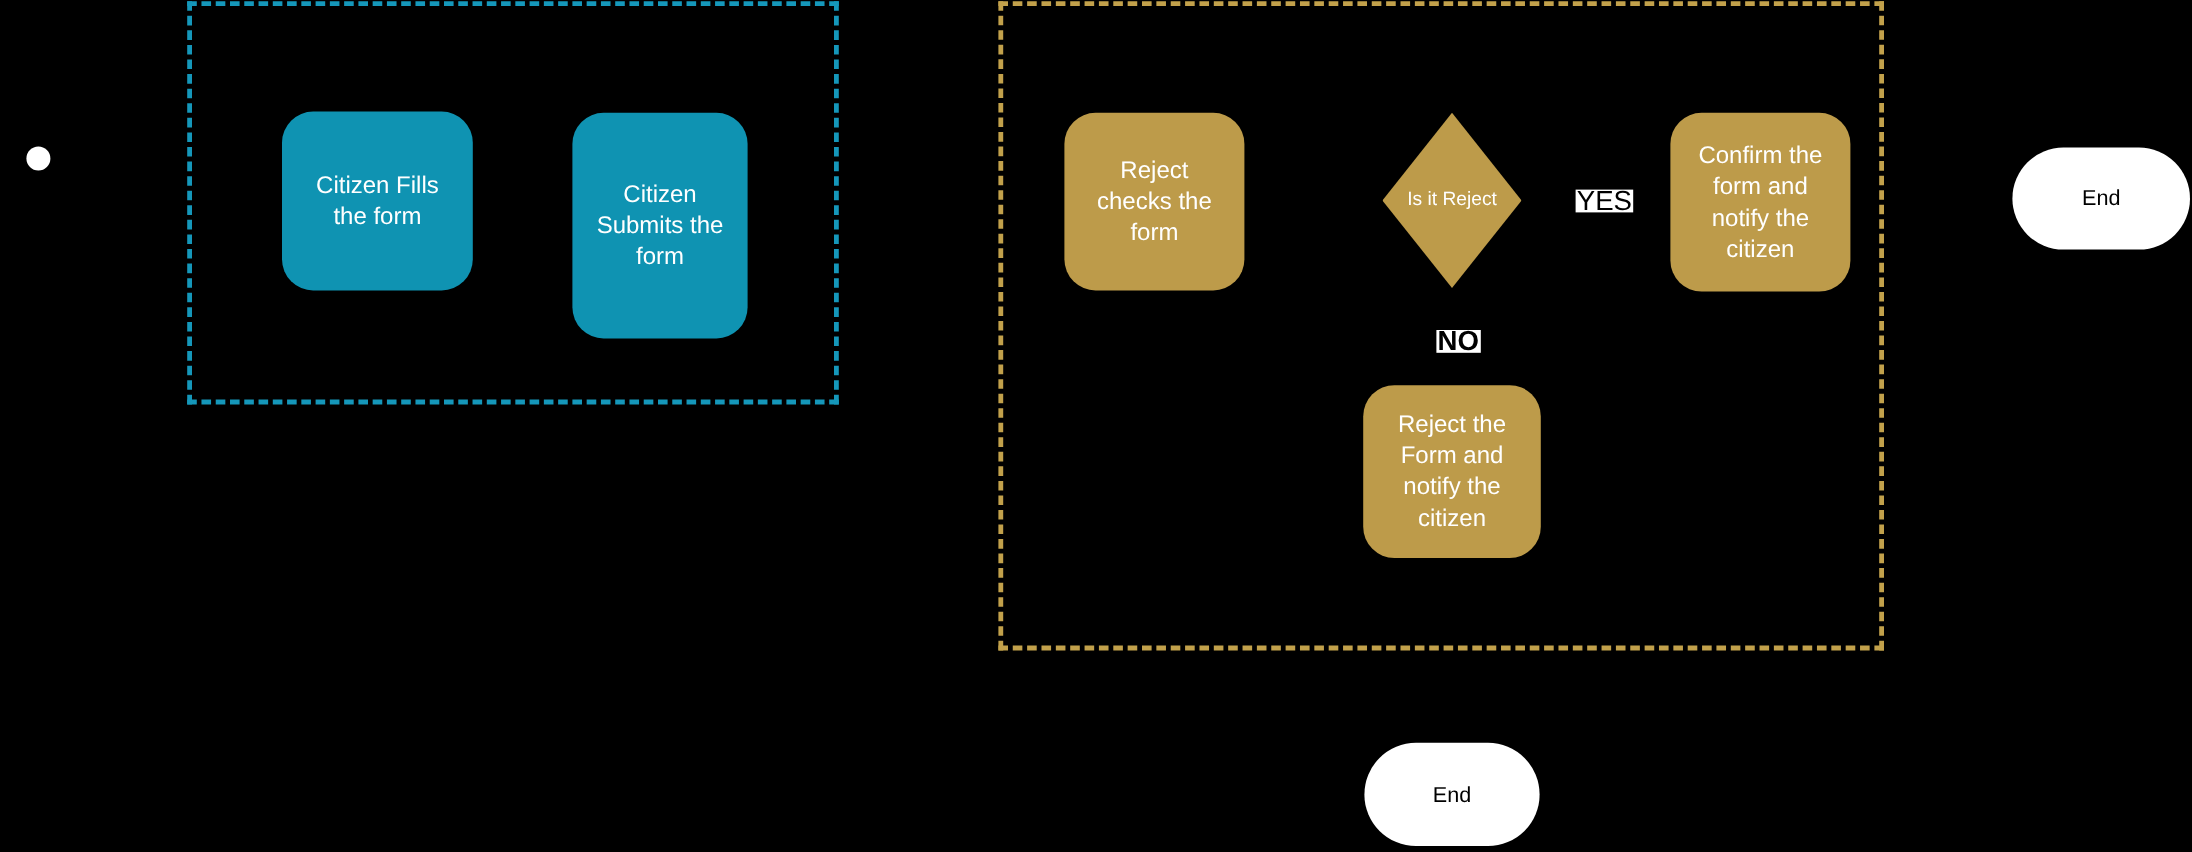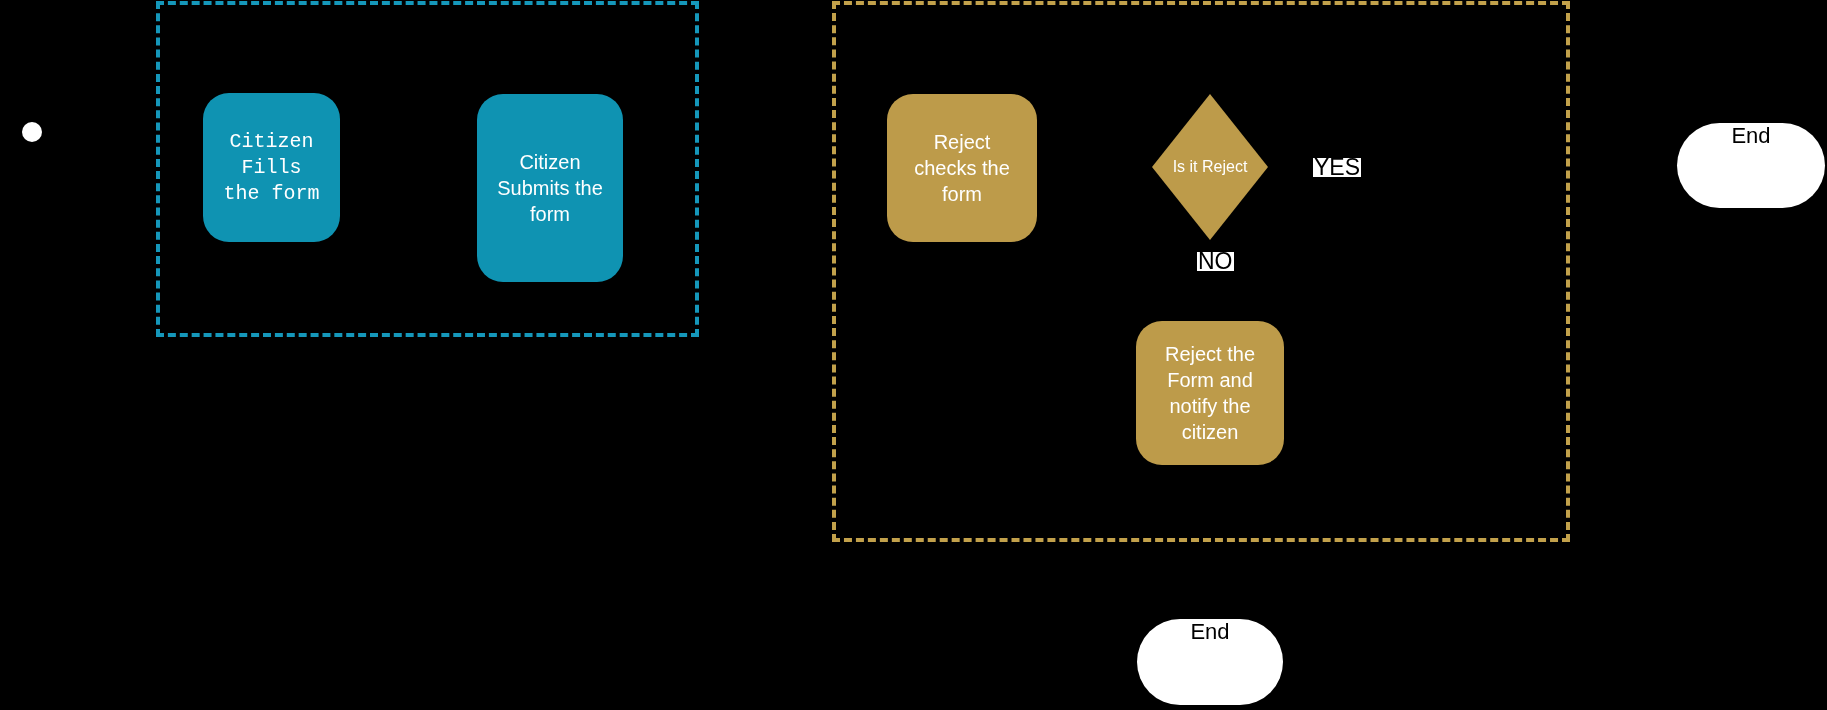--- a/index.html
+++ b/index.html
@@ -29,46 +29,46 @@
   .lane.citizen{left:156px;top:1px;width:543px;height:336px;border-color:var(--lane-citizen-border);}
   .lane.auditor{left:832px;top:1px;width:738px;height:541px;border-color:var(--lane-auditor-border);}
   .process{
     display:flex;align-items:center;justify-content:center;text-align:center;
     border-radius:26px;color:var(--node-text);
     font-size:20px;line-height:26px;
   }
   .process.teal{background:var(--process-teal-fill);}
   .process.gold{background:var(--process-gold-fill);}
   .process .lbl{display:block;padding:0 17px;}
-  .p-fill{left:203px;top:93px;width:137px;height:149px;font-family:Liberation Mono, monospace;}
+  .p-fill{left:235px;top:93px;width:159px;height:149px;}
   .p-submit{left:477px;top:94px;width:146px;height:188px;}
   .p-auditor{left:887px;top:94px;width:150px;height:148px;}
   .p-confirm{left:1392px;top:94px;width:150px;height:149px;}
   .p-reject{left:1136px;top:321px;width:148px;height:144px;border-radius:26px;}
   .decision{
     left:1152px;top:94px;width:116px;height:146px;
     background:var(--process-gold-fill);
     clip-path:polygon(50% 0%,100% 50%,50% 100%,0% 50%);
     display:flex;align-items:center;justify-content:center;text-align:center;
     color:var(--node-text);font-size:16px;line-height:18px;
   }
   .decision .lbl{display:block;max-width:92px;}
   .terminal{
     background:var(--terminal-fill);color:var(--terminal-text);
-    display:flex;align-items:flex-start;justify-content:center;
-    font-size:22px;
+    display:flex;align-items:center;justify-content:center;
+    font-size:18px;
   }
   .t-right{left:1677px;top:123px;width:148px;height:85px;border-radius:43px;}
   .t-bottom{left:1137px;top:619px;width:146px;height:86px;border-radius:43px;}
   .edge-label{
     background:var(--edge-label-bg);color:var(--edge-label-text);
     font-size:23px;line-height:19px;padding:0 1px;
   }
   .e-yes{left:1313px;top:158px;}
-  .e-no{left:1197px;top:252px;}
+  .e-no{left:1197px;top:275px;font-weight:bold;}
 </style>
 </head>
 <body>
 
 <div class="canvas">
 
   <div class="abs start-node"></div>
 
   <div class="abs lane citizen"></div>
 
@@ -91,20 +91,23 @@
   </div>
 
   <div class="abs edge-label e-yes">
     <span>YES</span>
   </div>
 
   <div class="abs edge-label e-no">
     <span>NO</span>
   </div>
 
+  <div class="abs process gold p-confirm">
+    <span class="lbl">Confirm the form and notify the citizen</span>
+  </div>
 
   <div class="abs process gold p-reject">
     <span class="lbl">Reject the Form and notify the citizen</span>
   </div>
 
   <div class="abs terminal t-right">
     <span>End</span>
   </div>
 
   <div class="abs terminal t-bottom">

